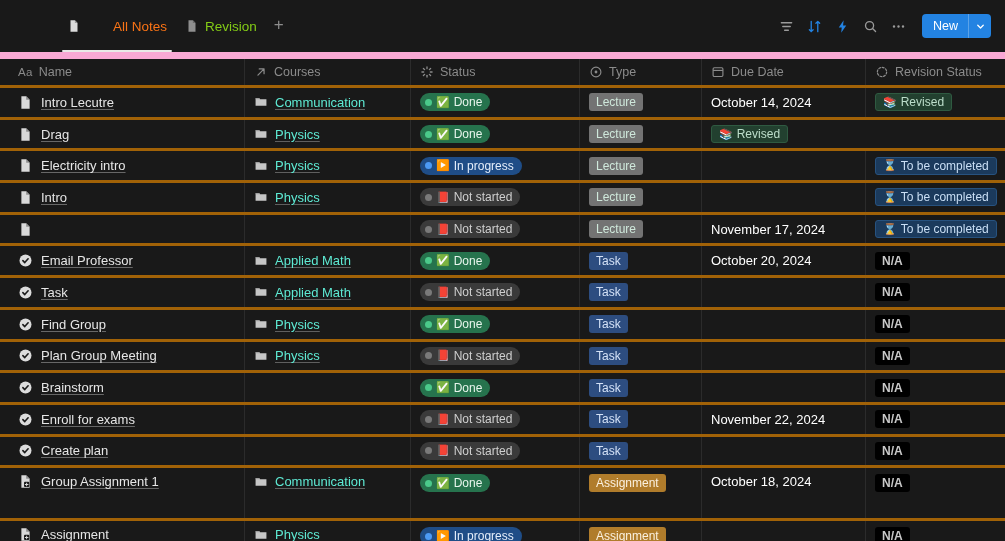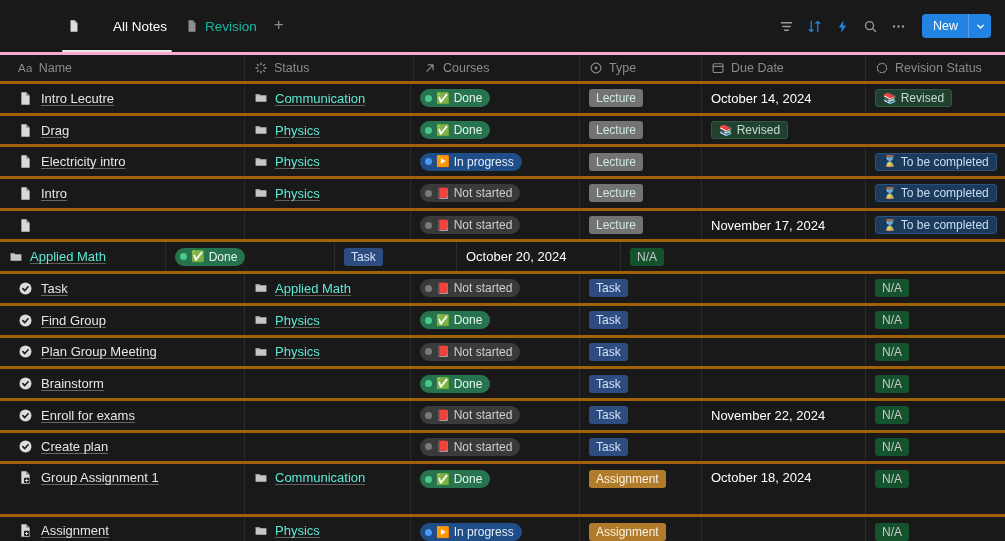--- a/index.html
+++ b/index.html
@@ -18,26 +18,26 @@
     display: flex;
     align-items: center;
     padding: 0 14px 0 58px;
   }
   .tabs { display: flex; align-items: flex-end; gap: 0; height: 100%; }
   .tab {
     display: flex; align-items: center; gap: 6px;
     height: 100%;
     padding: 0 9px;
     font-size: 13.5px;
-    color: #14b8a6;
+    color: #84cc16;
     position: relative;
     cursor: pointer;
     white-space: nowrap;
   }
-  .tab.active { color: #ffffff; gap: 32px; }
+  .tab.active { color: #f97316; gap: 32px; }
   .tab.active::after {
     content: "";
     position: absolute;
     left: 4px; right: 4px; bottom: 0;
     height: 2px;
     background: #e9e9e7;
     border-radius: 1px;
   }
   .tab .ic { width: 14px; height: 14px; display: inline-block; flex: none; }
   .addtab {
@@ -82,21 +82,21 @@
     width: 22px; color: #fff;
   }
 
   
   .table { width: 1005px; }
   .row {
     display: flex;
     border-top: 3px solid #a16207;
     width: 100%;
   }
-  .row.head { border-top: 3px solid #f9a8d4; text-align: right; }
+  .row.head { border-top: 7px solid #f9a8d4; text-align: right; }
   .cell {
     padding: 0 8px 0 9px;
     display: flex;
     align-items: center;
     border-right: 1px solid #2b2b2b;
     overflow: hidden;
     flex: none;
     min-width: 0;
   }
   .c-name   { width: 245px; padding-left: 18px; }
@@ -166,21 +166,21 @@
     display: inline-flex; align-items: center;
     height: 18px; padding: 0 7px;
     border-radius: 3px;
     font-size: 12px;
     white-space: nowrap;
     cursor: pointer;
   }
   .tag.lecture    { background: #737373; color: #cfe8db; }
   .tag.task       { background: #2d4d80; color: #d4e2f7; }
   .tag.assignment { background: #b07c2b; color: #fbf1e0; }
-  .tag.na         { background: #14532d; color: #c9c9c9; }
+  .tag.na         { background: #000000; color: #c9c9c9; font-weight: bold; }
   .tag.revised    { background: #22402f; color: #bddecb; border: 1px solid #2f5a41; }
   .tag.tbc        { background: #1b3a5c; color: #cadff5; border: 1px solid #27527f; }
   .tag .em { font-size: 11px; margin-right: 4px; line-height: 1; }
 </style>
 </head>
 <body>
 
 <div class="topbar">
   <div class="tabs">
 
@@ -250,44 +250,44 @@
     </div>
   </div>
 </div>
 
 <div class="table">
 
   <div class="row head">
     <div class="cell c-name">
       <span class="aa">Aa</span>
       <span>Name</span>
+    </div>
+    <div class="cell c-course">
+      <span class="hicon">
+        <svg viewBox="0 0 16 16" width="14" height="14" fill="none" stroke="currentColor" stroke-width="1.4" stroke-linecap="round" stroke-linejoin="round">
+            <path d="M4.5 11.5l7-7M6 4.5h5.5V10"></path>
+          </svg>
+      </span>
+      <span>Courses</span>
     </div>
     <div class="cell c-status">
       <span class="hicon">
         <svg viewBox="0 0 16 16" width="14" height="14" stroke="currentColor" stroke-width="1.5" stroke-linecap="round">
           <path d="M8 2.2v2"></path>
             <path d="M8 11.8v2"></path>
             <path d="M2.2 8h2"></path>
             <path d="M11.8 8h2"></path>
           <path d="M3.9 3.9l1.4 1.4"></path>
             <path d="M10.7 10.7l1.4 1.4"></path>
             <path d="M12.1 3.9l-1.4 1.4"></path>
             <path d="M5.3 10.7l-1.4 1.4"></path>
         </svg>
       </span>
       <span>Status</span>
     </div>
-    <div class="cell c-course">
-      <span class="hicon">
-        <svg viewBox="0 0 16 16" width="14" height="14" fill="none" stroke="currentColor" stroke-width="1.4" stroke-linecap="round" stroke-linejoin="round">
-            <path d="M4.5 11.5l7-7M6 4.5h5.5V10"></path>
-          </svg>
-      </span>
-      <span>Courses</span>
-    </div>
     <div class="cell c-type">
       <span class="hicon">
         <svg viewBox="0 0 16 16" width="14" height="14" fill="none" stroke="currentColor" stroke-width="1.3">
             <circle cx="8" cy="8" r="5.6"></circle>
             <circle cx="8" cy="8" r="1.6" fill="currentColor" stroke="none"></circle>
           </svg>
       </span>
       <span>Type</span>
     </div>
     <div class="cell c-date">
@@ -483,20 +483,29 @@
           <span class="datetext">November 17, 2024</span>
         </div>
         <div class="cell c-rev">
           <span class="tag tbc">
             <span class="em">⌛</span>
             <span>To be completed</span>
           </span>
         </div>
       </div>
       <div class="row body">
+        <div class="cell c-name">
+          <span class="namecell">
+            <span class="pageicon"><svg viewBox="0 0 16 16" width="15" height="15">
+                <circle cx="8" cy="8" r="6.4" fill="#dcdcdc"></circle>
+                <path d="M5.2 8.2l2 2 3.6-4" fill="none" stroke="#191919" stroke-width="1.7" stroke-linecap="round" stroke-linejoin="round"></path>
+              </svg></span>
+            <span class="nametext">Email Professor</span>
+          </span>
+        </div>
         <div class="cell c-course">
           <span class="coursecell">
             <span class="foldericon"><svg viewBox="0 0 16 16" width="14" height="14">
                 <path fill="#c6c6c6" d="M1.8 3.6h4.2l1.1 1.3h7.1v7.5H1.8z"></path>
                 <path fill="#9e9e9e" d="M1.8 3.6h4.2l1.1 1.3H1.8z"></path>
               </svg></span>
             <span class="coursetext">Applied Math</span>
           </span>
         </div>
         <div class="cell c-status">

